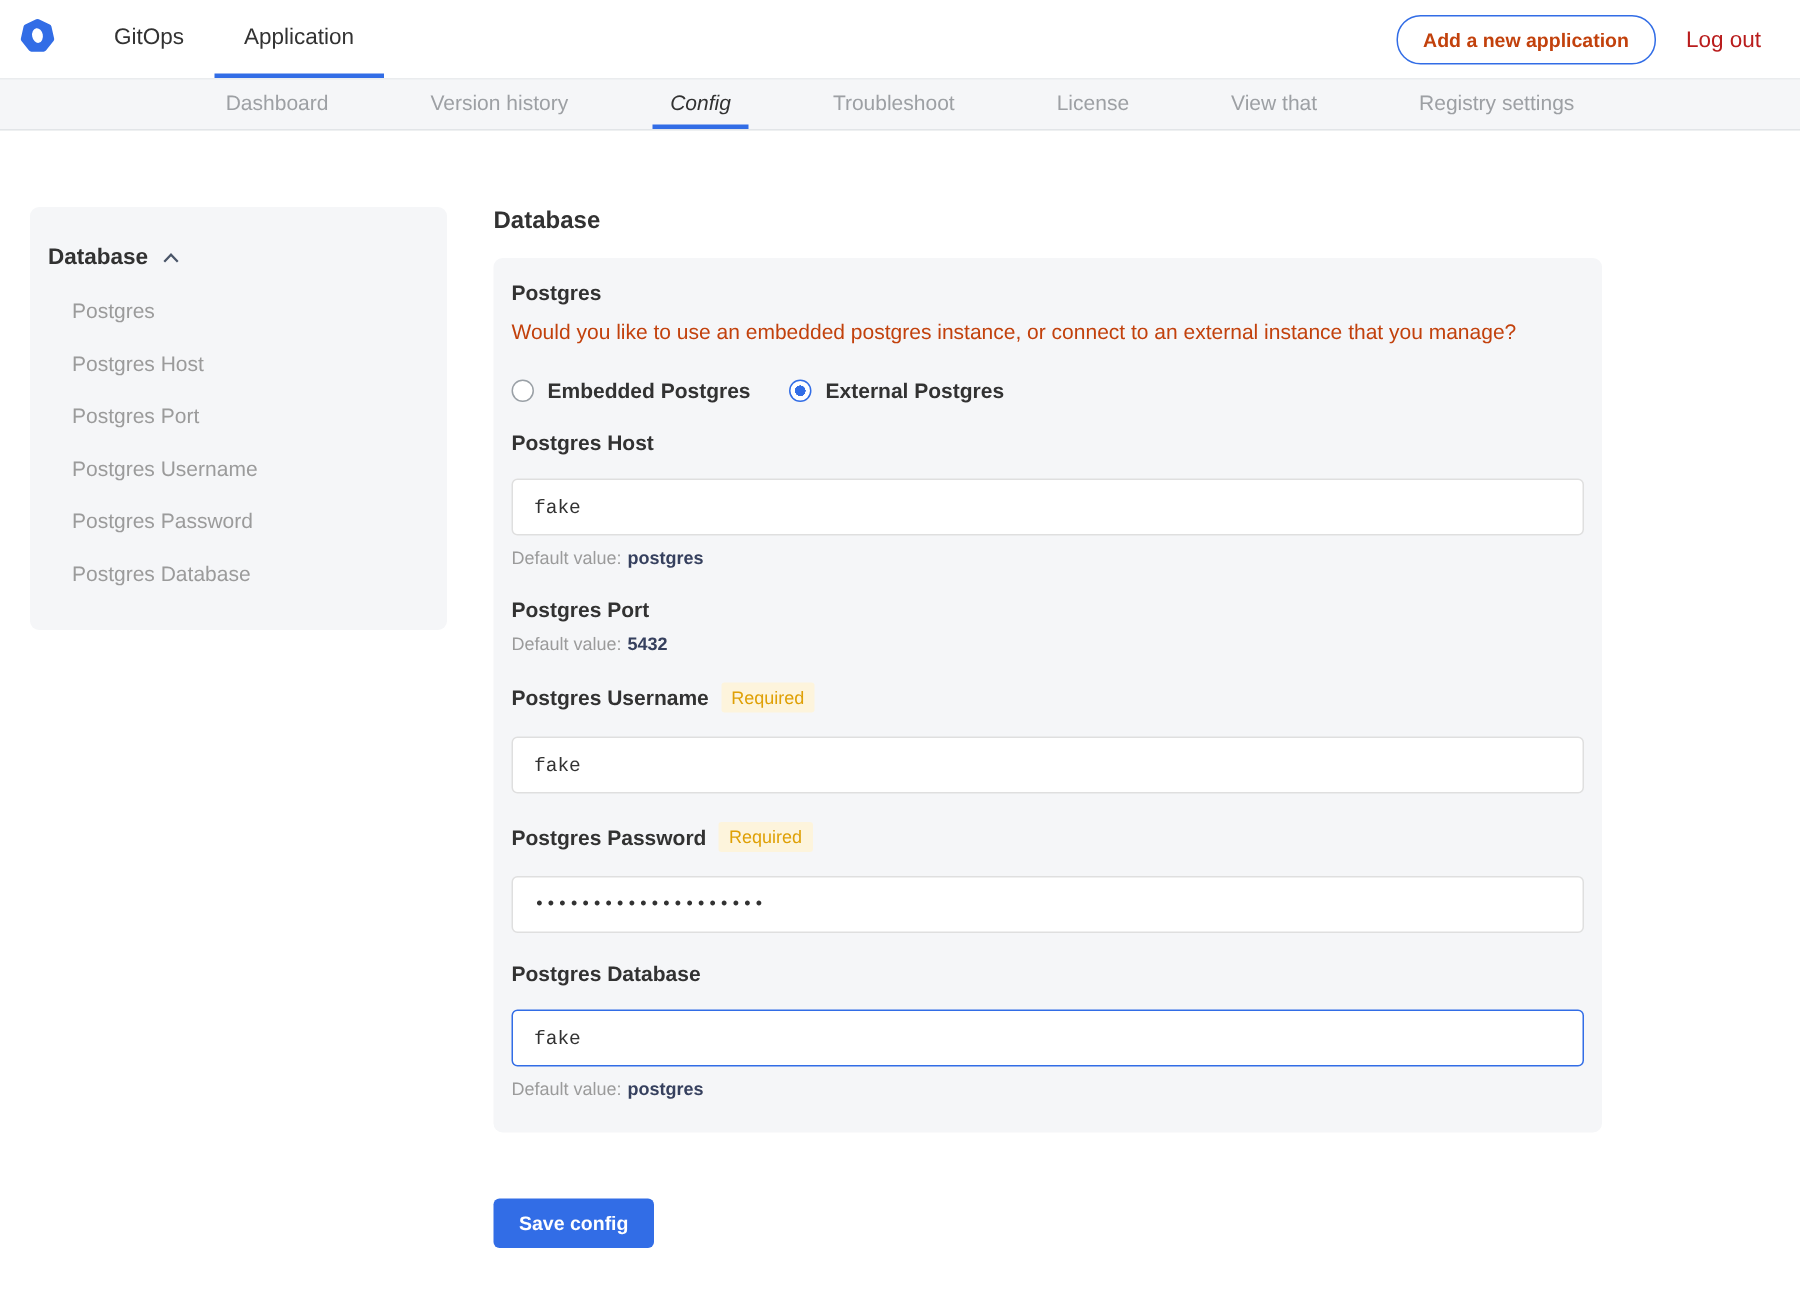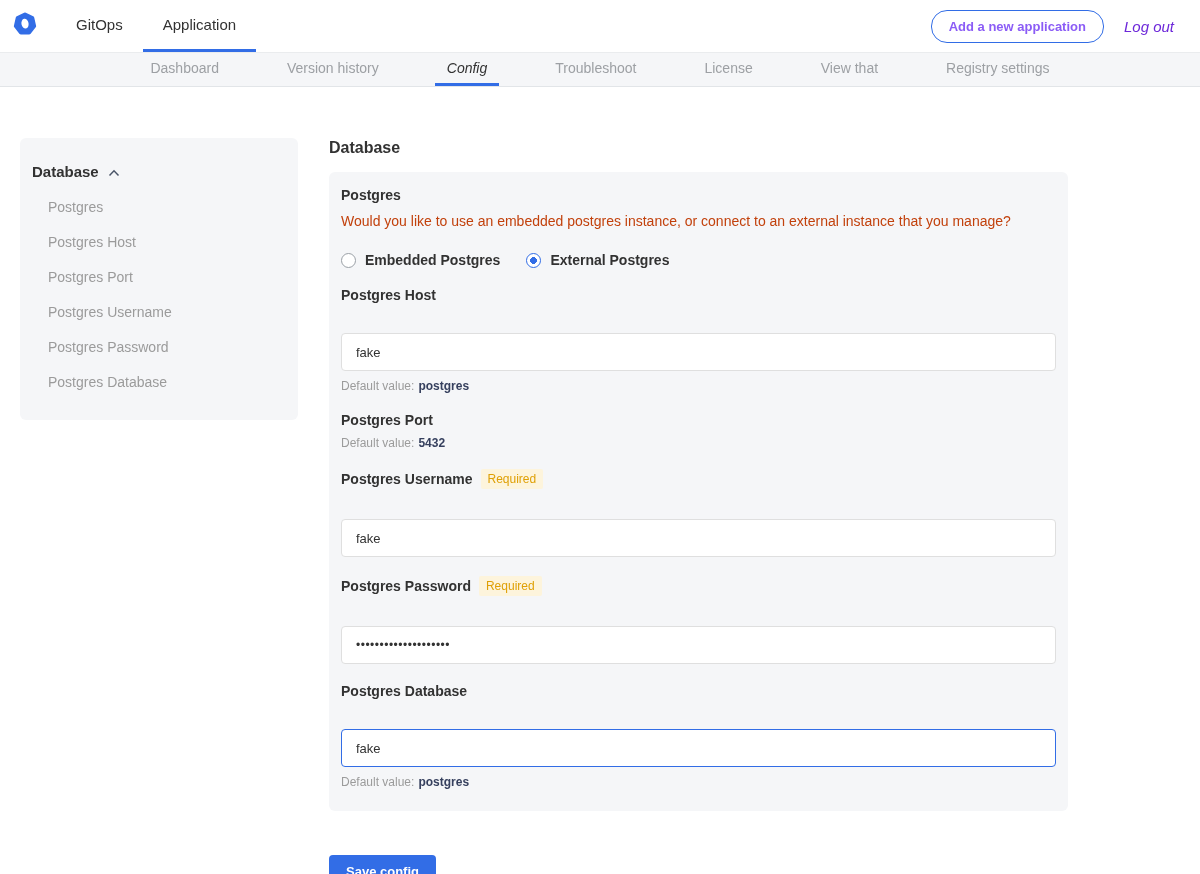--- a/index.html
+++ b/index.html
@@ -40,33 +40,32 @@
   .topnav-right {
     margin-left: auto;
     display: flex;
     align-items: center;
     gap: 20px;
     padding-right: 26px;
   }
   .add-app-btn {
     background: #fff;
     border: 1px solid #326de6;
-    color: #8b5cf6;
+    color: #c2410c;
     font-weight: bold;
     font-size: 13px;
     border-radius: 16px;
     padding: 8px 17px;
     font-family: inherit;
     cursor: pointer;
   }
   .logout {
     font-size: 15px;
-    color: #6d28d9;
-    cursor: pointer;
-    font-style: italic;
+    color: #b91c1c;
+    cursor: pointer;
   }
 
   
   .subnav {
     height: 35px;
     background: #f5f6f8;
     border-top: 1px solid #eaecee;
     border-bottom: 1px solid #e2e5e8;
     display: flex;
     justify-content: center;
@@ -192,28 +191,28 @@
     font-weight: normal;
     color: #dfa006;
     background: #fdf4dc;
     padding: 3px 7px;
     border-radius: 2px;
   }
   .text-input {
     display: block;
     width: 100%;
     height: 38px;
-    margin-top: 30px;
+    margin-top: 16px;
     border: 1px solid #dfdfdf;
     border-radius: 4px;
     background: #fff;
     padding: 0 14px;
     font-size: 13px;
     color: #323232;
-    font-family: Liberation Sans, sans-serif;
+    font-family: Liberation Mono, monospace;
     outline: none;
   }
   .text-input.focused { border-color: #326de6; }
   .text-input.pw { font-size: 12px; letter-spacing: 0.5px; }
   .default-line {
     margin-top: 8px;
     font-size: 12px;
     color: #9b9b9b;
   }
   .default-line .default-val {

